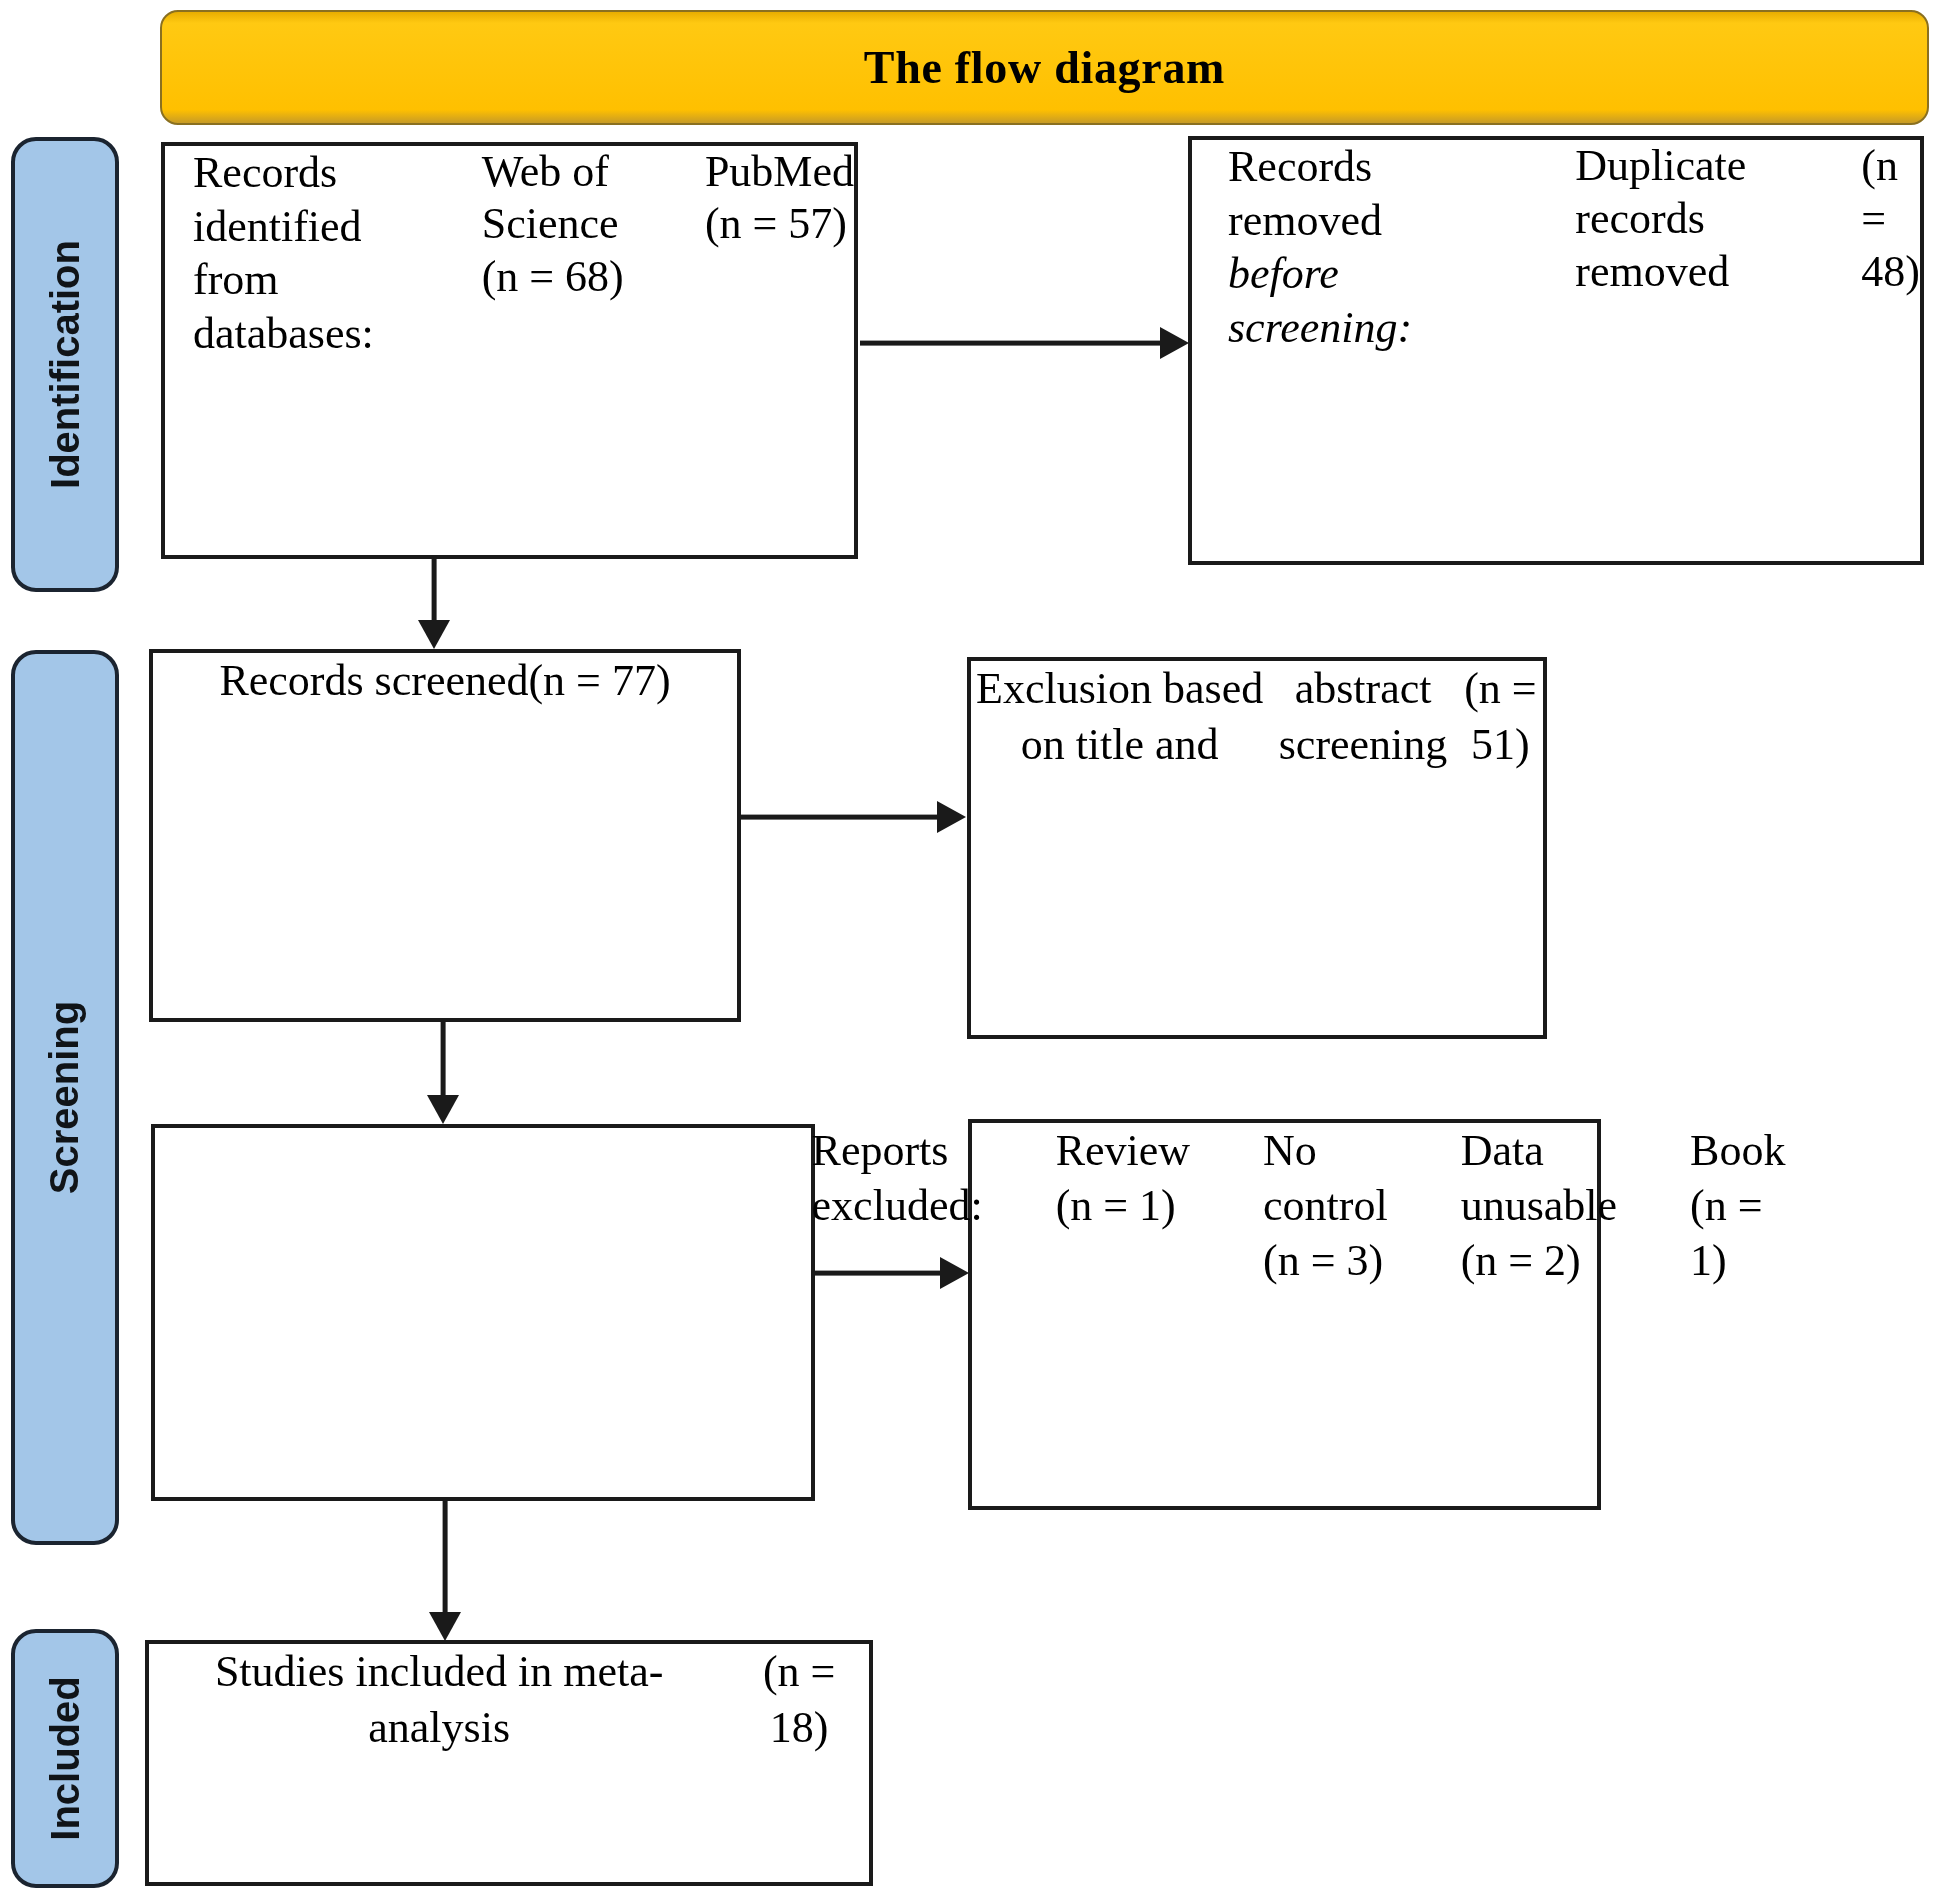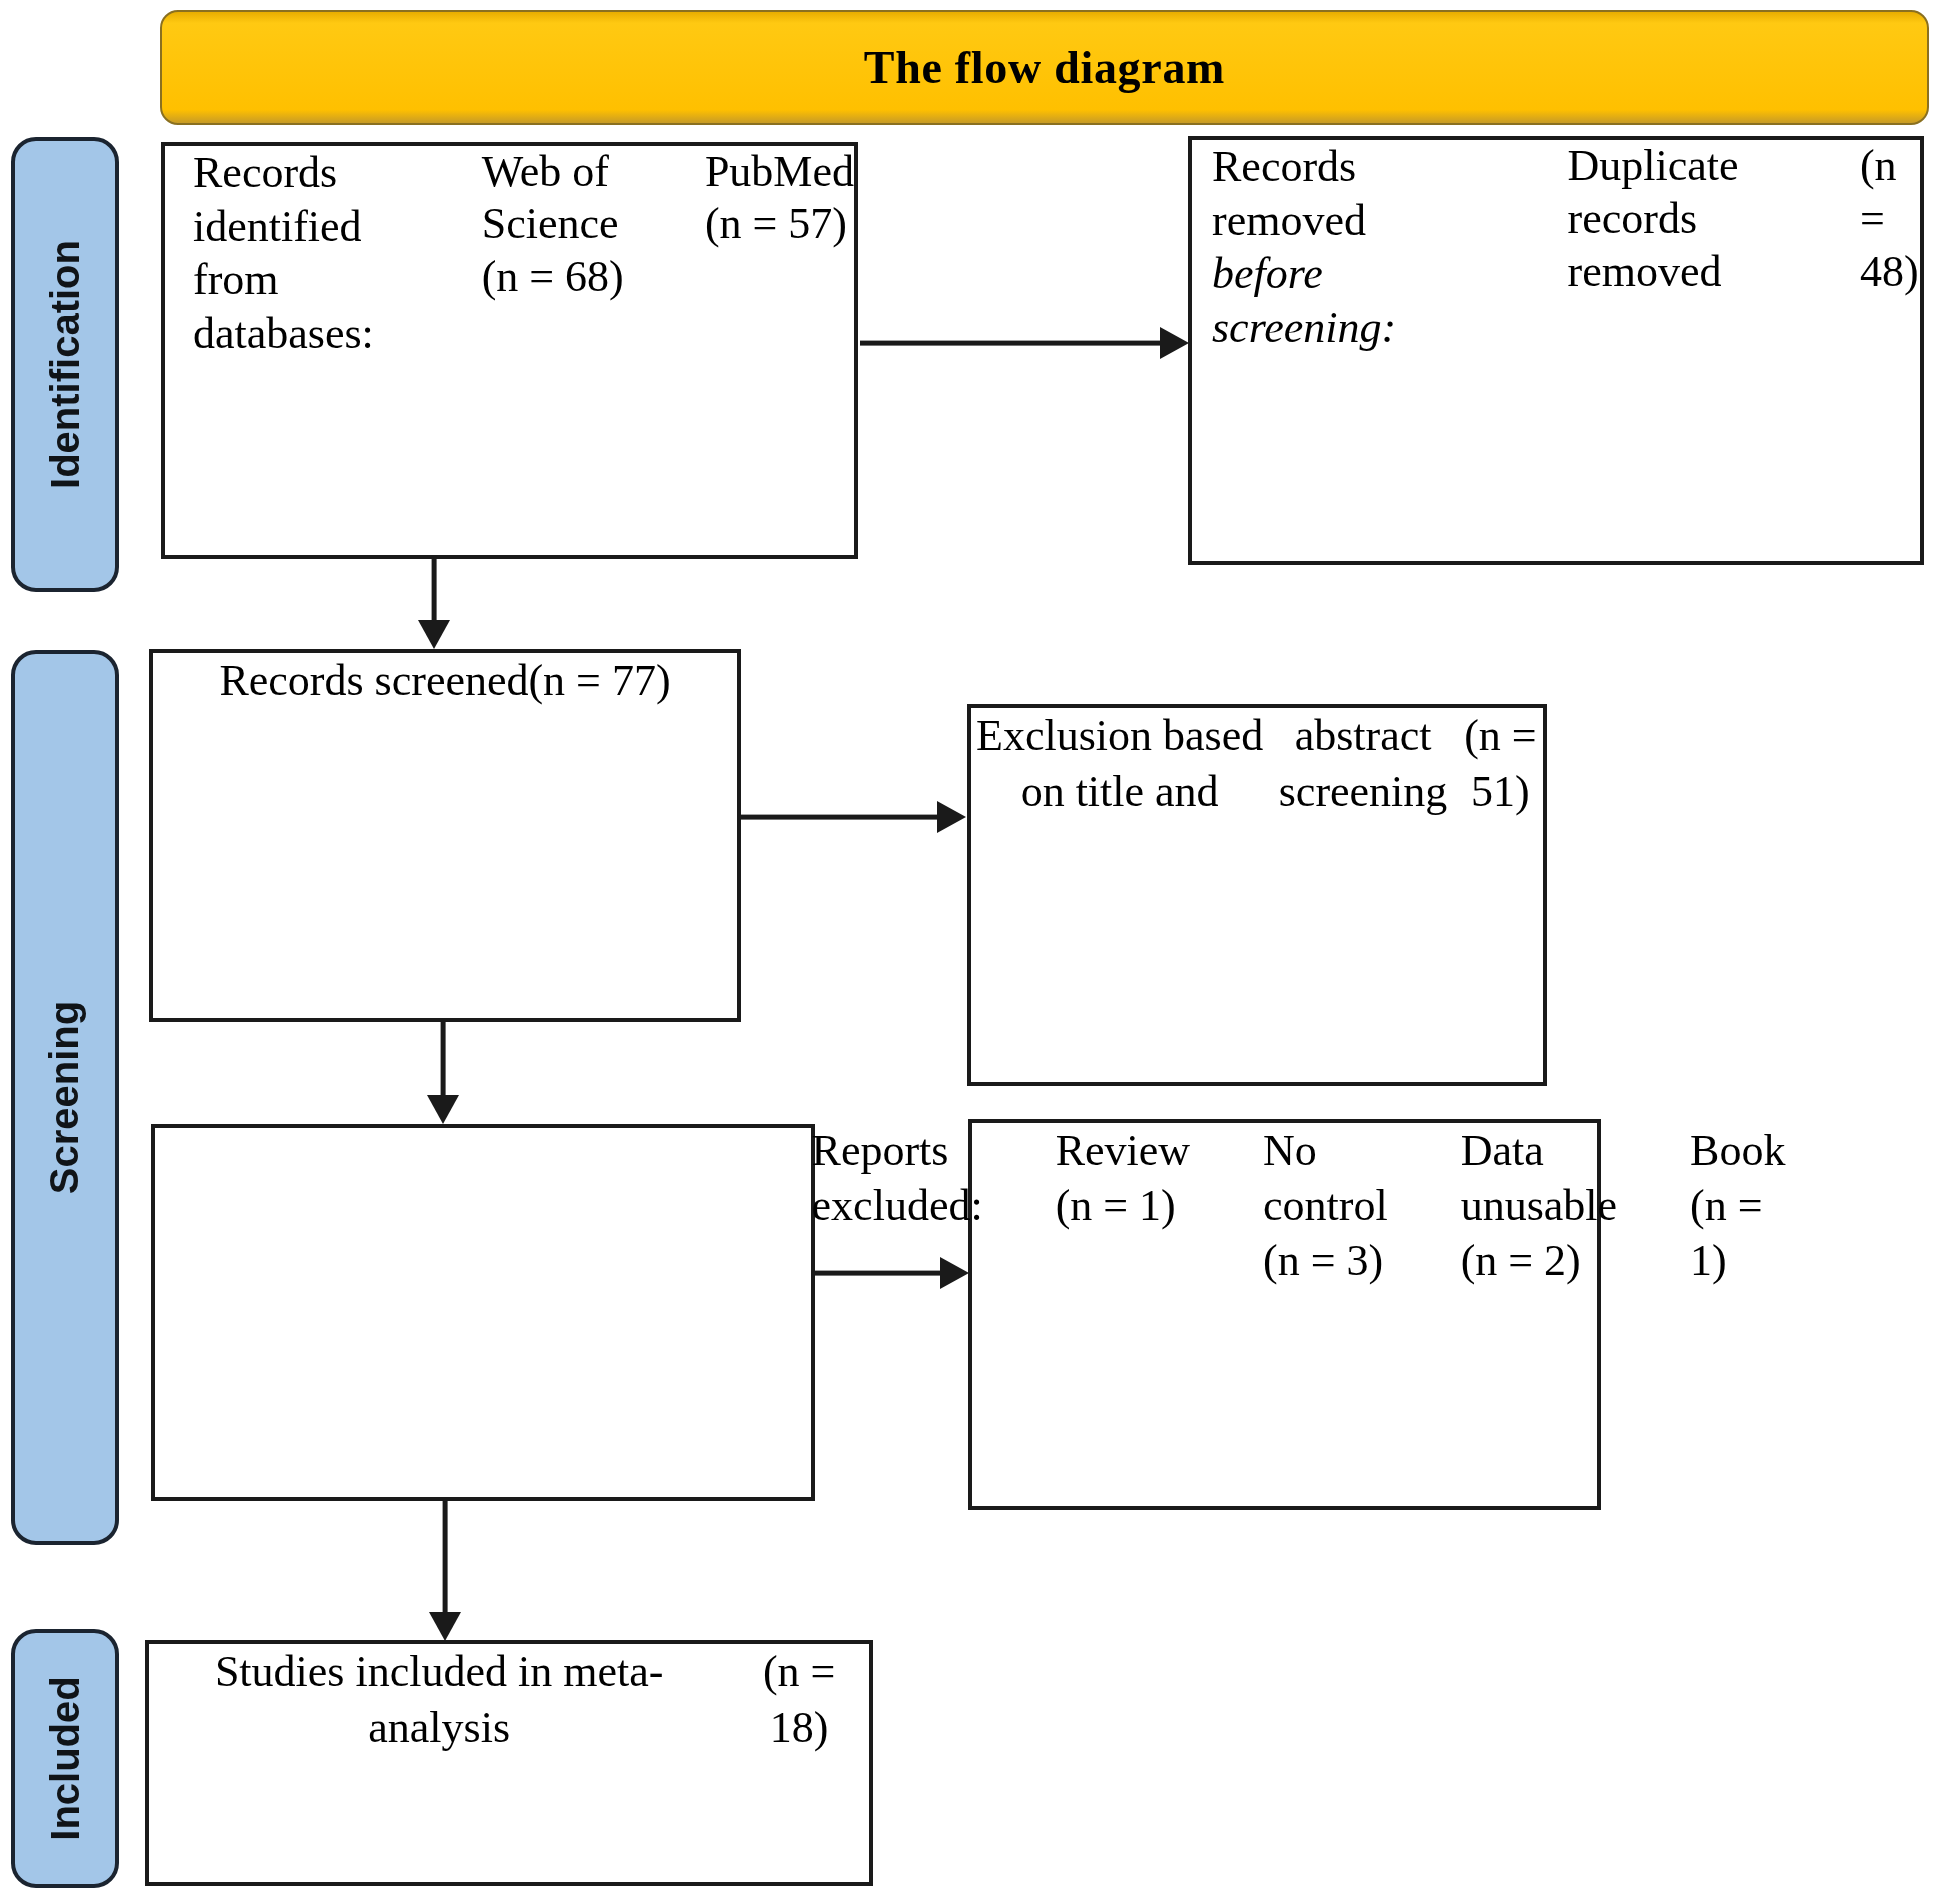--- a/index.html
+++ b/index.html
@@ -56,31 +56,31 @@
     box-sizing: border-box;
     display: flex; flex-direction: row; justify-content: center;
     font-size: 44px;
     line-height: 1.22;
   }
   .flowbox.centered { text-align: center; }
 
   #box-identified { left: 161px;  top: 142px;  width: 697px; height: 417px; }
   #box-removed    { left: 1188px; top: 136px;  width: 736px; height: 429px; padding-bottom: 76px; }
   #box-screened   { left: 149px;  top: 649px;  width: 592px;  height: 373px; }
-  #box-exclusion  { left: 967px; top: 657px;  width: 580px;  height: 382px; padding-bottom: 38px; margin-top: 47px; }
+  #box-exclusion  { left: 967px; top: 657px;  width: 580px;  height: 382px; padding-bottom: 38px; }
   #box-assessed   { left: 151px;  top: 1124px; width: 664px;  height: 377px; padding-bottom: 66px; }
   #box-rexcluded  { left: 968px; top: 1119px; width: 633px;  height: 391px; }
   #box-included   { left: 145px;  top: 1640px; width: 728px; height: 246px; }
 
   .bx-header { padding-left: 28px; }
   .bx-item   { padding-left: 71px; }
   #box-identified .bx-header { margin-bottom: 25px; }
   #box-identified .bx-item   { margin-bottom: 25px; line-height: 1.19; }
   #box-identified .bx-item:last-child { margin-bottom: 0; }
-  #box-removed .bx-header { margin-bottom: 11px; padding-left: 20px; }
+  #box-removed .bx-header { margin-bottom: 11px; padding-left: 36px; }
   #box-removed .bx-item   { padding-left: 91px; line-height: 1.2; }
   #box-rexcluded .bx-header { padding-left: 28px; line-height: 1.25; }
   #box-rexcluded .bx-item   { padding-left: 73px; line-height: 1.25; }
   .em-italic { font-style: italic; }
   .c-line { line-height: 1.28; }
 
   
   .arrow { position: absolute; }
   .arrow .shaft { position: absolute; background: #1a1a1a; }
   .arrow .head  { position: absolute; width: 0; height: 0; }

